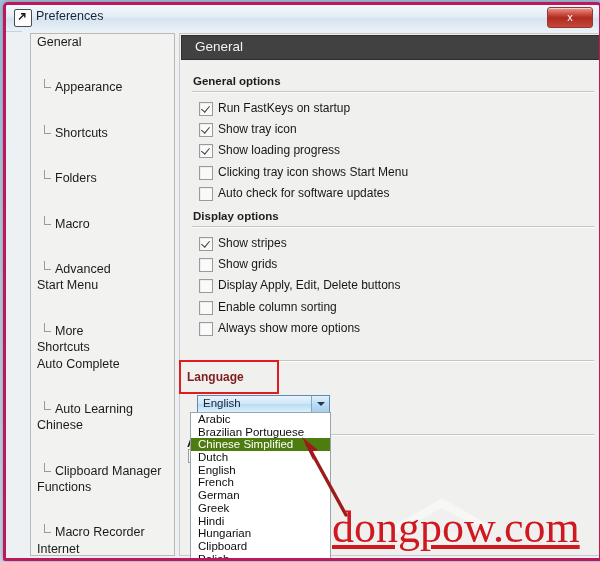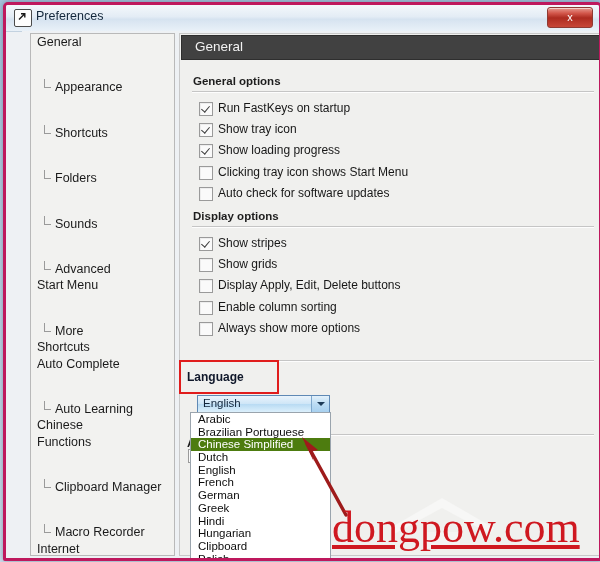--- a/index.html
+++ b/index.html
@@ -104,21 +104,21 @@
     box-shadow:inset 1px 1px 0 rgba(0,0,0,.05);
   }
   .cb.checked:after{
     content:"";position:absolute;left:3px;top:1px;
     width:4px;height:7px;border:solid #3a3a3a;
     border-width:0 1.6px 1.6px 0;transform:rotate(40deg);
   }
   .checkrow .lbl{position:absolute;left:19px;top:0px;line-height:14px;}
   
   #lang-title{
-    position:absolute;left:165px;top:339px;font-size:12px;font-weight:bold;color:#0f172a;
+    position:absolute;left:165px;top:339px;font-size:12px;font-weight:bold;color:#7f1d1d;
   }
   #lang-highlight{
     position:absolute;left:157px;top:329px;width:96px;height:30px;
     border:2px solid #e01c1c;
   }
   #combo{
     position:absolute;left:175px;top:364px;width:131px;height:16px;
     border:1px solid #5f89b5;
     background:linear-gradient(180deg,#eaf4fc 0%,#cfe6f7 48%,#b9dbf3 52%,#dcf0fc 100%);
   }
@@ -183,30 +183,30 @@
     <div id="close-btn">x</div>
   </div>
 
   <div id="client">
 
     <div id="tree-panel">
         <div class="tree-item"><span>General</span></div>
         <div class="tree-item child"><span class="elbow"></span><span>Appearance</span></div>
         <div class="tree-item child"><span class="elbow"></span><span>Shortcuts</span></div>
         <div class="tree-item child"><span class="elbow"></span><span>Folders</span></div>
-        <div class="tree-item child last"><span class="elbow"></span><span>Sounds</span></div>
+        <div class="tree-item child last"><span class="elbow"></span><span>Macro</span></div>
         <div class="tree-item child last"><span class="elbow"></span><span>Advanced</span></div>
         <div class="tree-item"><span>Start Menu</span></div>
         <div class="tree-item child last"><span class="elbow"></span><span>More</span></div>
         <div class="tree-item"><span>Shortcuts</span></div>
         <div class="tree-item"><span>Auto Complete</span></div>
         <div class="tree-item child last"><span class="elbow"></span><span>Auto Learning</span></div>
         <div class="tree-item"><span>Chinese</span></div>
+        <div class="tree-item child"><span class="elbow"></span><span>Clipboard Manager</span></div>
         <div class="tree-item"><span>Functions</span></div>
-        <div class="tree-item child"><span class="elbow"></span><span>Clipboard Manager</span></div>
         <div class="tree-item child last"><span class="elbow"></span><span>Macro Recorder</span></div>
         <div class="tree-item"><span>Internet</span></div>
         <div class="tree-item"><span>Module Activation</span></div>
       </div>
 
     <div id="right-pane">
 
       <div id="pane-header">
         <span>General</span>
       </div>

